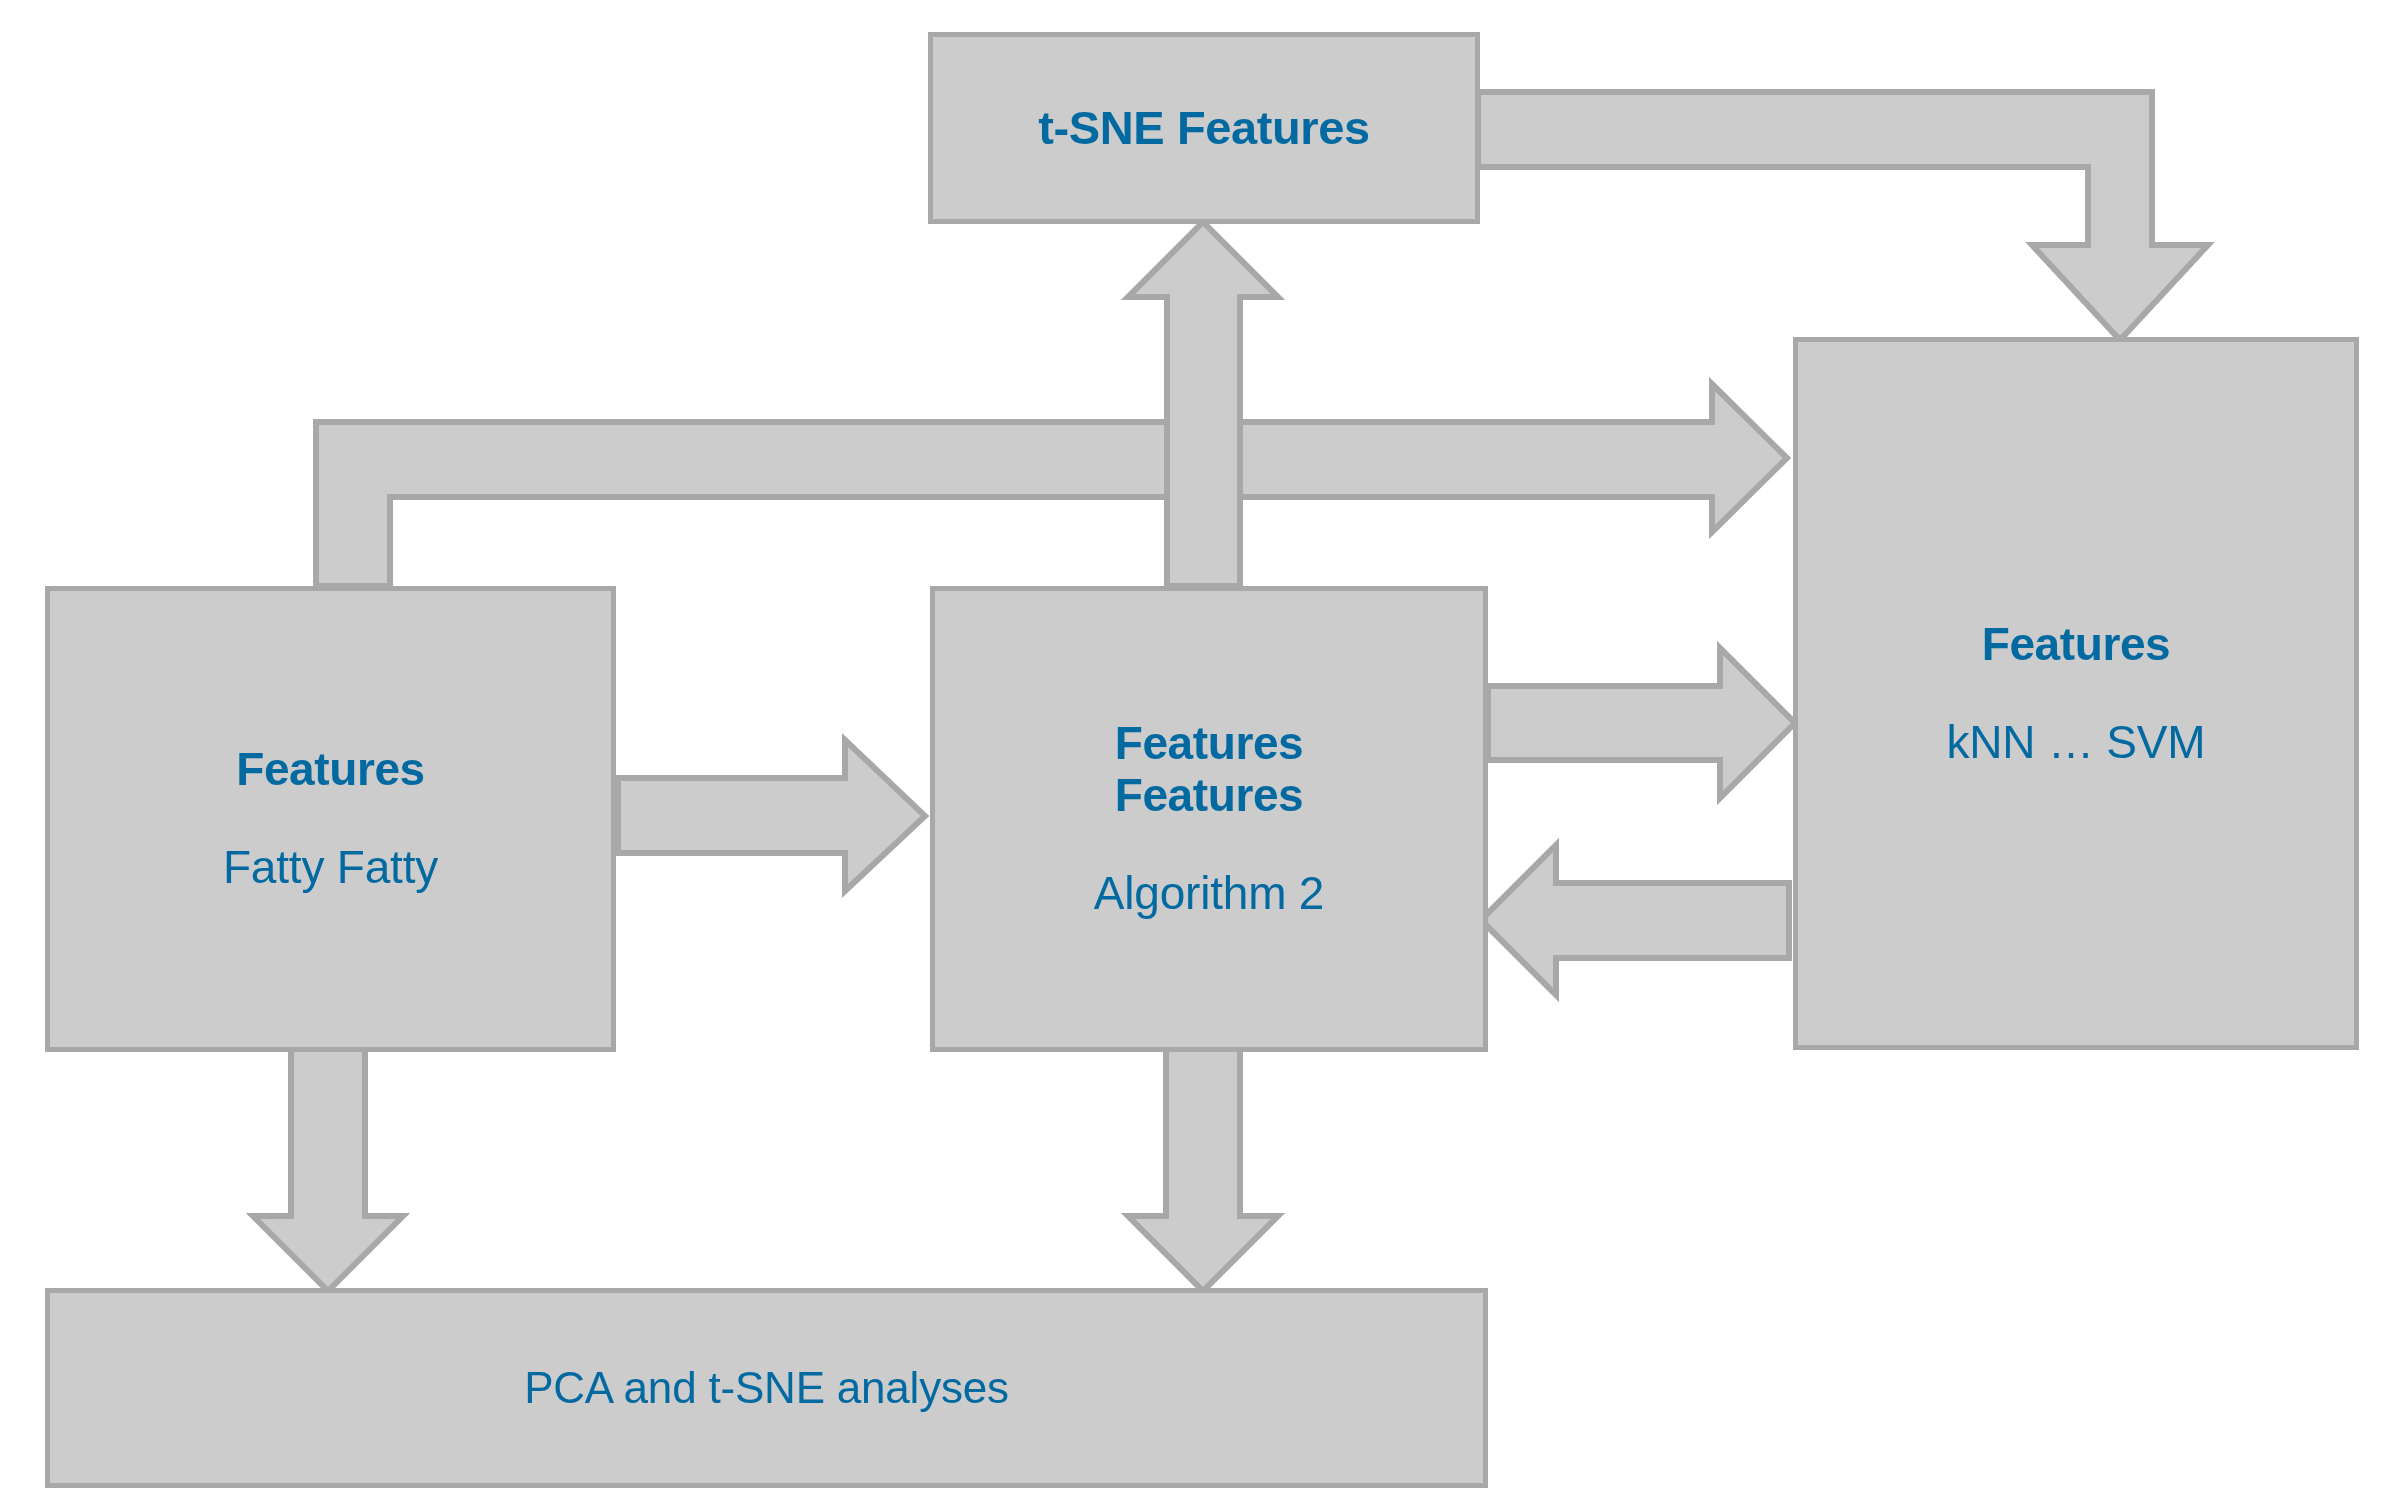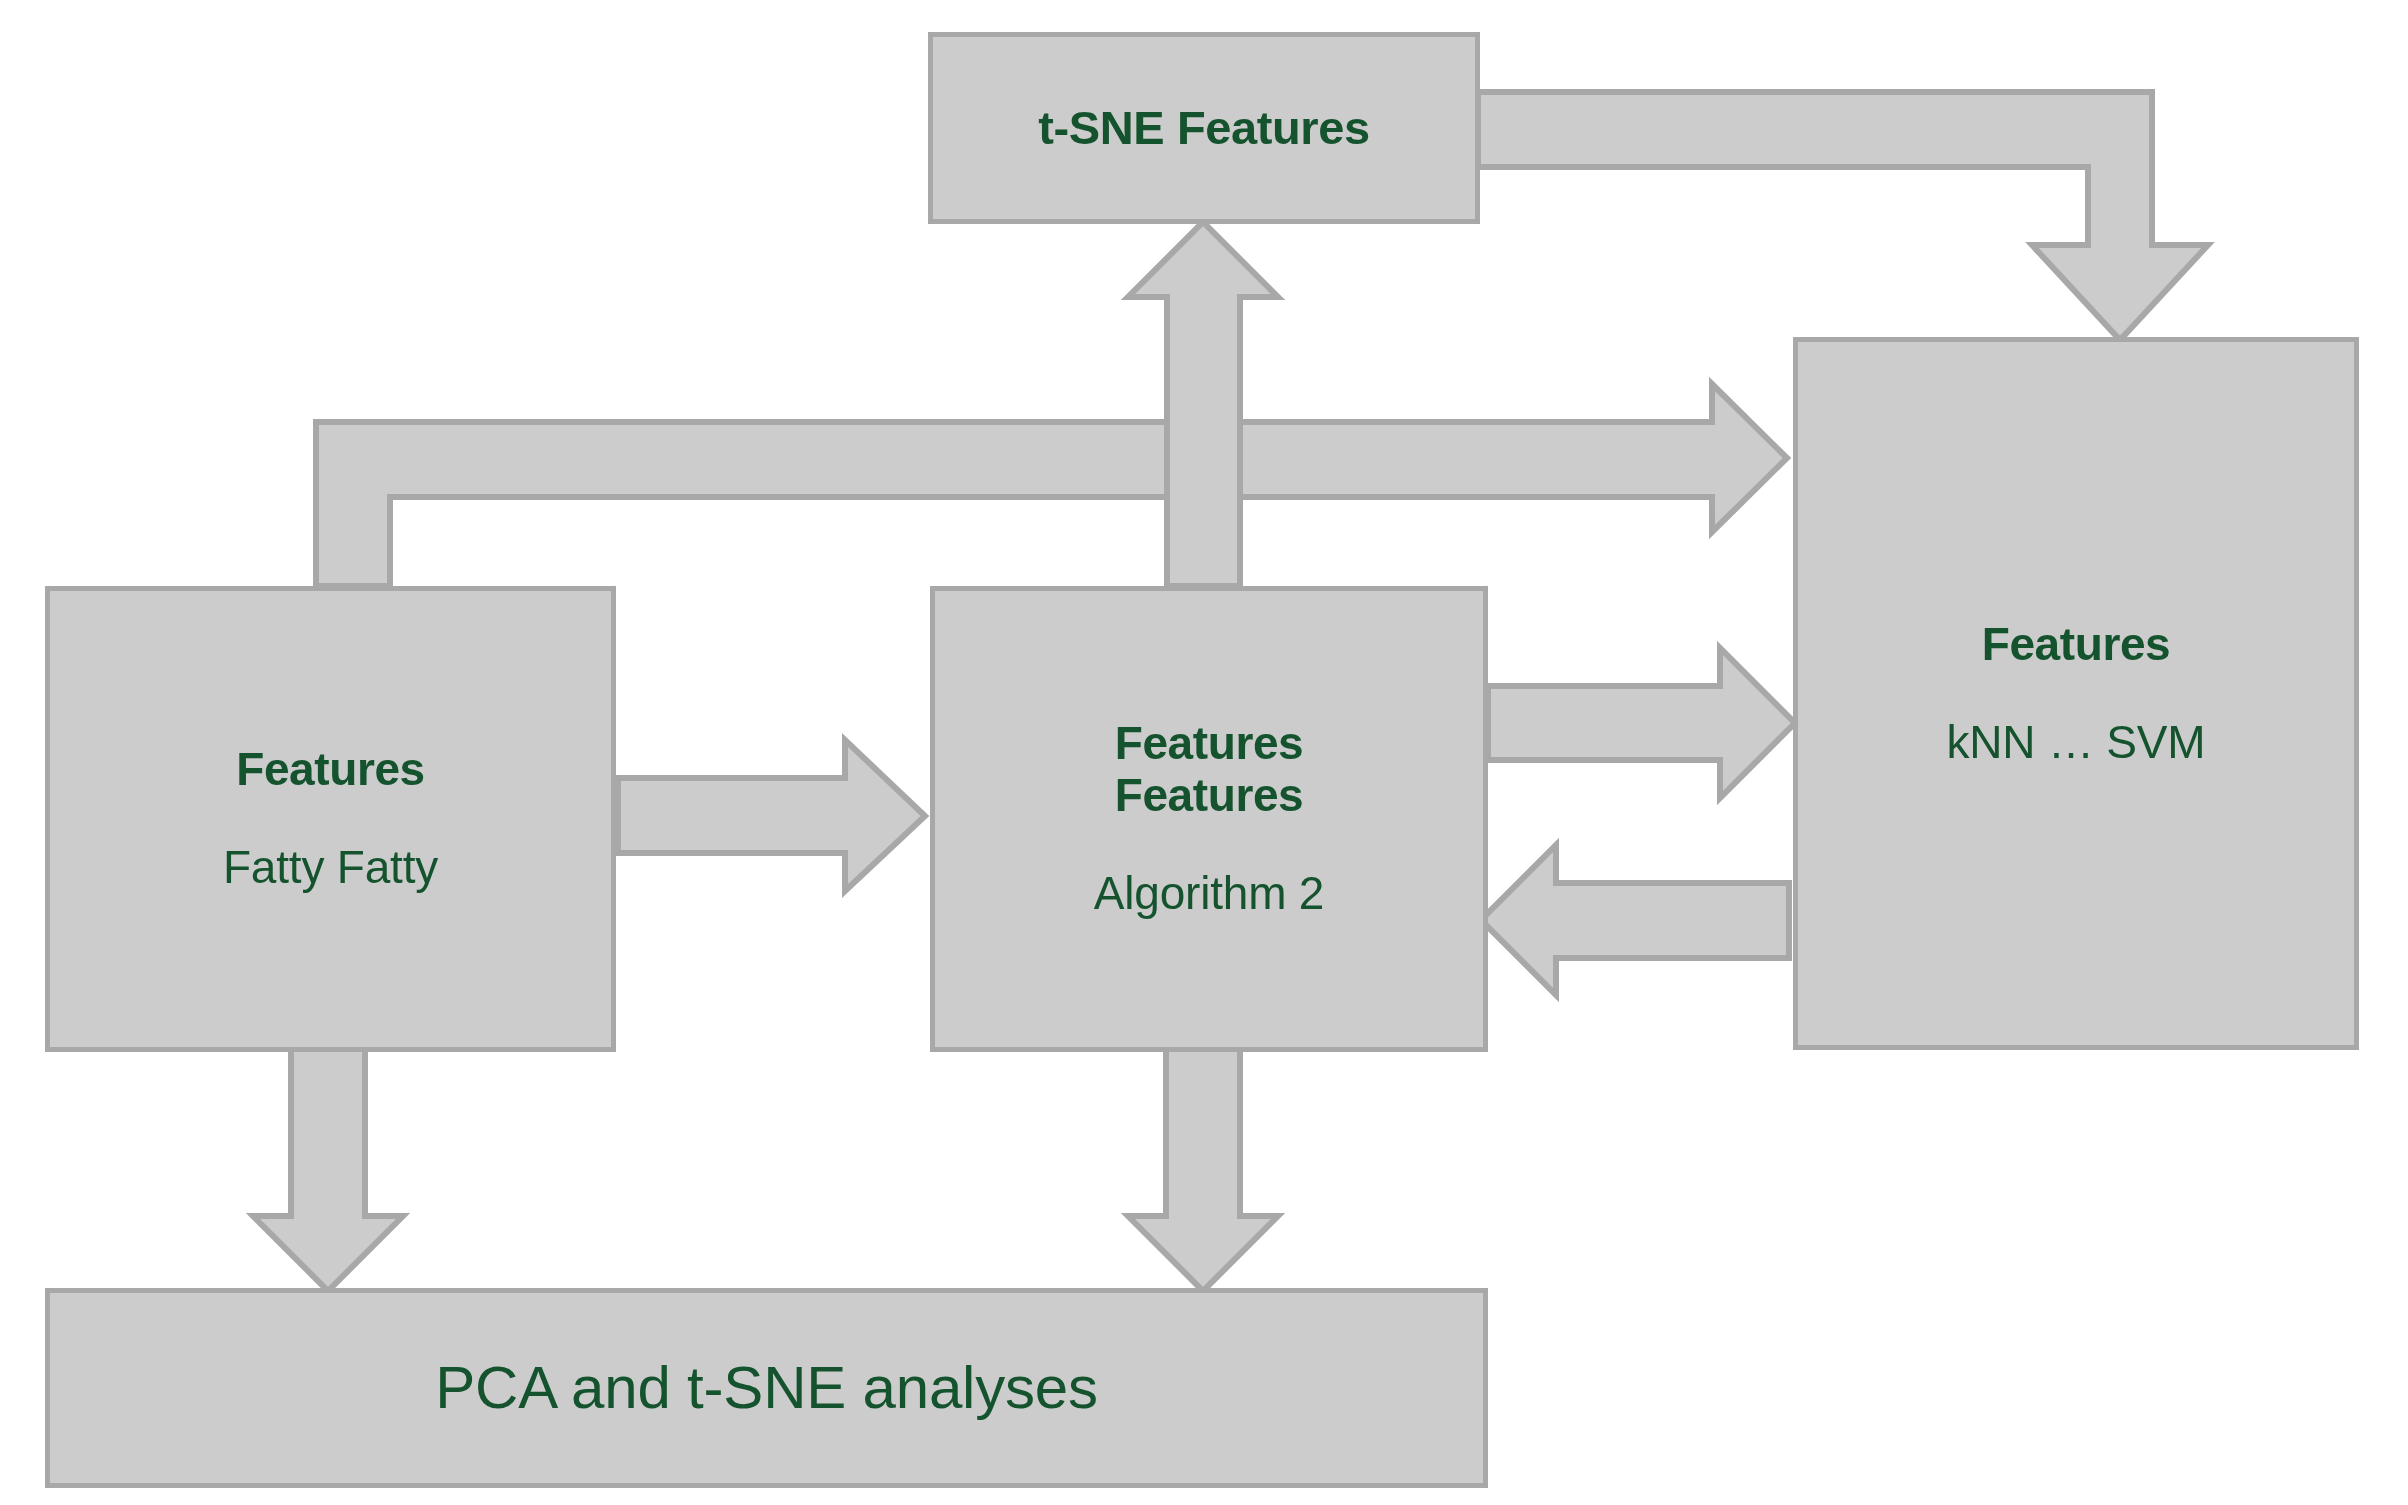--- a/index.html
+++ b/index.html
@@ -29,21 +29,21 @@
   .node {
     position: absolute;
     box-sizing: border-box;
     background: #cccccc;
     border: 5px solid #a8a8a8;
     display: flex;
     flex-direction: column;
     align-items: center;
     justify-content: center;
     text-align: center;
-    color: #14532d;
+    color: #0369a1;
     z-index: 5;
   }
   .node-title {
     font-weight: bold;
     font-size: 46px;
     line-height: 1.13;
     letter-spacing: -0.4px;
   }
   .node-sub {
     font-weight: normal;
@@ -63,21 +63,21 @@
   #node-reduction {
     left: 930px; top: 586px; width: 558px; height: 466px;
   }
   #node-classification {
     left: 1793px; top: 337px; width: 566px; height: 713px;
   }
   #node-pca {
     left: 45px; top: 1288px; width: 1443px; height: 200px;
   }
   #node-tsne .node-title { font-size: 47px; }
-  #node-pca .node-sub { font-size: 60px; }
+  #node-pca .node-sub { font-size: 44px; }
 </style>
 </head>
 <body>
 
 <div id="canvas">
 
   <svg id="arrow-layer" viewBox="0 0 2408 1505" width="2408" height="1505" xmlns="http://www.w3.org/2000/svg">
 
     <polygon fill="#cccccc" stroke="#a8a8a8" stroke-width="6" stroke-linejoin="miter" points="1478,92
                      2152,92

